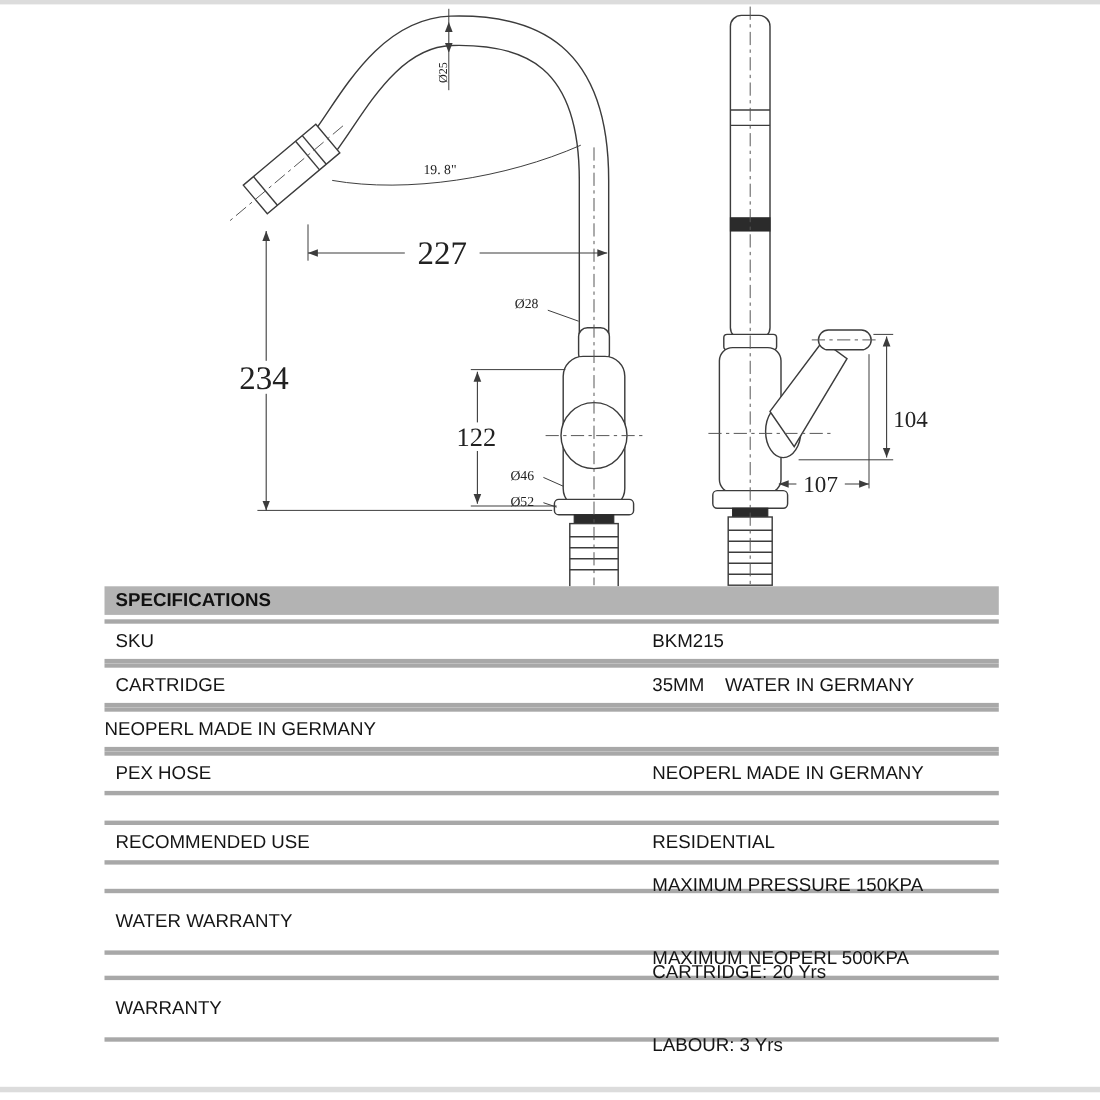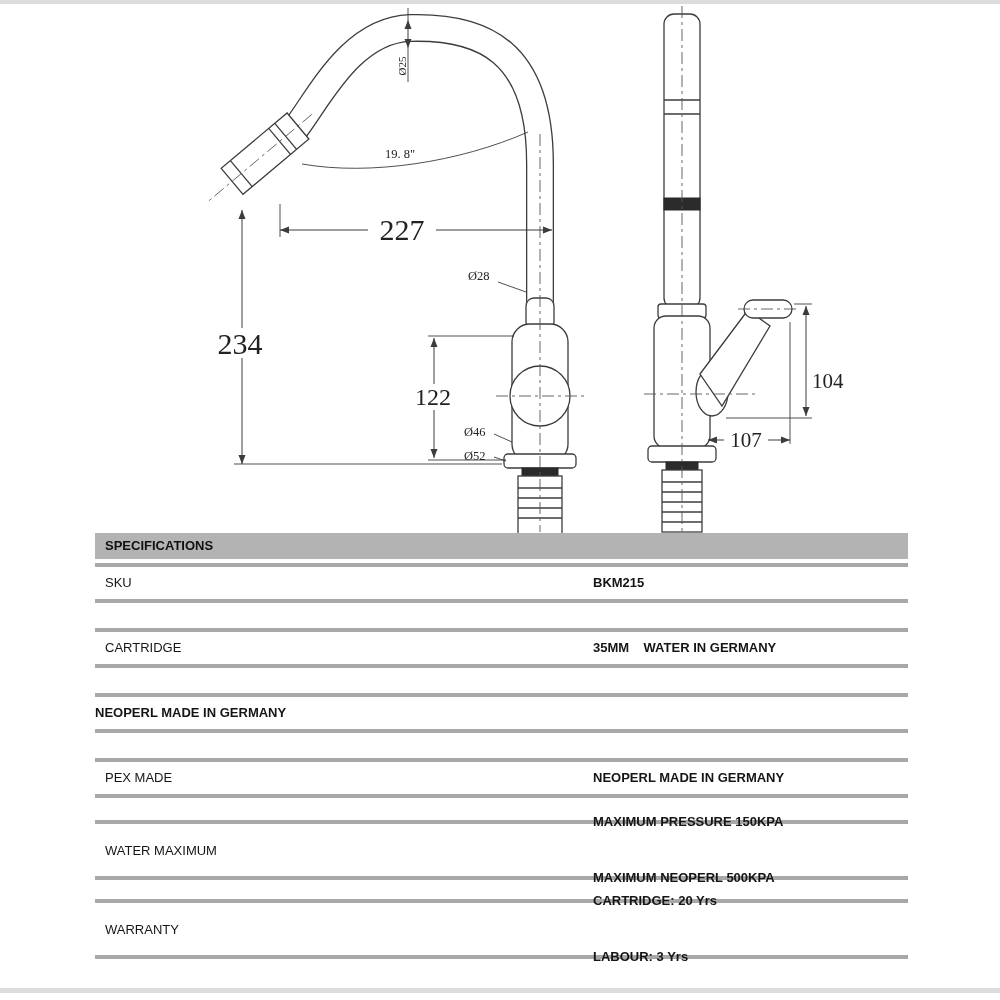--- a/index.html
+++ b/index.html
@@ -21,32 +21,32 @@
   .dark{fill:#2b2b2b;stroke:#2b2b2b;}
   text{fill:#222;}
   .dimL{font:30px "Liberation Serif",serif;}
   .dimM{font:24px "Liberation Serif",serif;}
   .dimS{font:21px "Liberation Serif",serif;}
   .dimXS{font:12.5px "Liberation Serif",serif;}
   .dimXXS{font:11px "Liberation Serif",serif;}
   .lblbg{fill:#fff;}
 
   
-  .spec-table{position:absolute;left:95px;top:533px;width:813px;font-size:13px;}
+  .spec-table{position:absolute;left:95px;top:533px;width:813px;font-size:17px;}
   .spec-header{background:#b3b3b3;height:26px;line-height:26px;font-weight:bold;
                padding-left:10px;color:#111;}
   .spec-row{display:flex;align-items:center;background:#fff;
             border-top:4px solid #a8a8a8;border-bottom:4px solid #a8a8a8;}
   .spec-row .lbl{width:498px;box-sizing:border-box;padding-left:10px;flex:none;}
-  .spec-row .val{flex:1;white-space:pre;font-weight:bold;}
+  .spec-row .val{flex:1;white-space:pre;}
   .spec-row.single .lbl,.spec-row.single .val div{line-height:24px;}
   .spec-row.single{height:40px;box-sizing:border-box;}
   .spec-row.tall{height:60px;box-sizing:border-box;}
   .spec-row.tall .val div{line-height:26px;}
-  .mt4{margin-top:4px;}.mt25{margin-top:25px;justify-content:center;}.mt23{margin-top:23px;}
+  .mt4{margin-top:4px;}.mt25{justify-content:center;}.mt23{margin-top:23px;}
   .mt22{margin-top:22px;}.mt19{margin-top:19px;}
 </style>
 </head>
 <body>
 
 <div class="page">
   <div class="edge top"></div>
 
   <svg class="drawing" viewBox="0 0 1000 529" xmlns="http://www.w3.org/2000/svg">
     <defs>
@@ -166,27 +166,31 @@
     <div class="spec-row single mt25">
       <div class="lbl">CARTRIDGE</div>
       <div class="val"><div>35MM    WATER IN GERMANY</div></div>
     </div>
 
     <div class="spec-row single mt25">
       <div class="val"><div>NEOPERL MADE IN GERMANY</div></div>
     </div>
 
     <div class="spec-row single mt25">
-      <div class="lbl">PEX MADE</div>
+      <div class="lbl">PEX HOSE</div>
       <div class="val"><div>NEOPERL MADE IN GERMANY</div></div>
     </div>
 
+    <div class="spec-row single mt23">
+      <div class="lbl">RECOMMENDED USE</div>
+      <div class="val"><div>RESIDENTIAL</div></div>
+    </div>
 
     <div class="spec-row tall mt22">
-      <div class="lbl">WATER MAXIMUM</div>
+      <div class="lbl">WATER WARRANTY</div>
       <div class="val">
         <div>MAXIMUM PRESSURE 150KPA</div>
         <div>MAXIMUM NEOPERL 500KPA</div>
       </div>
     </div>
 
     <div class="spec-row tall mt19">
       <div class="lbl">WARRANTY</div>
       <div class="val">
         <div>CARTRIDGE: 20 Yrs</div>

